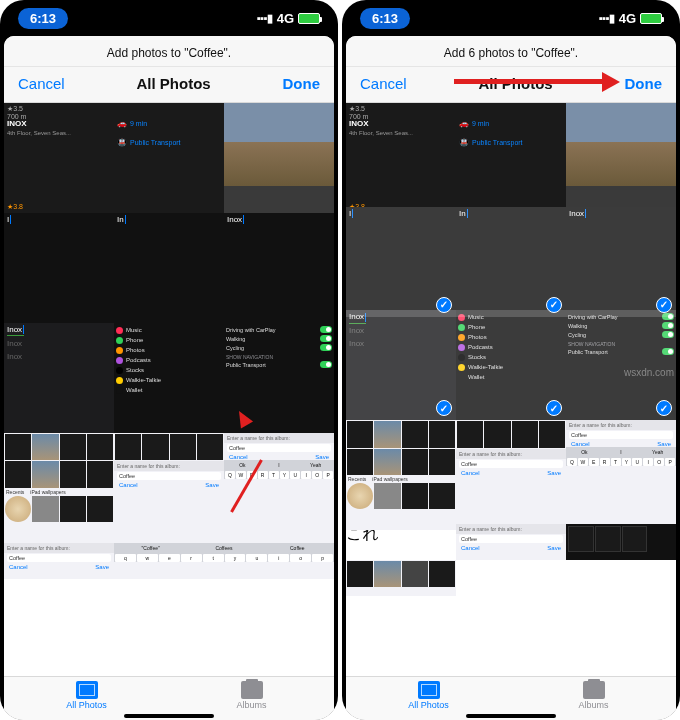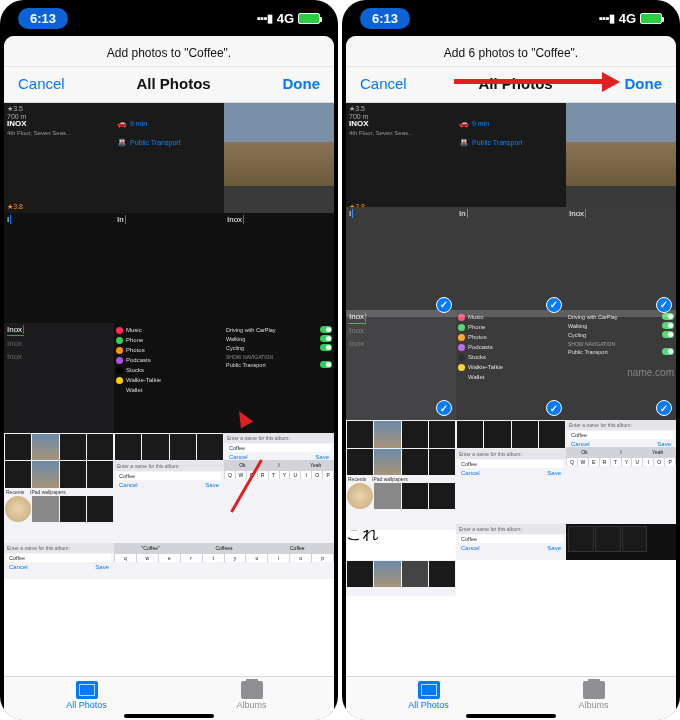--- a/index.html
+++ b/index.html
@@ -73,21 +73,21 @@
     .tab.inactive .tab-icon::before { content: ""; position: absolute; top: -2px; left: 5px; right: 5px; height: 2px; background: #8e8e93; border-radius: 1px 1px 0 0; }
     .home-ind { position: absolute; bottom: 2px; left: 50%; transform: translateX(-50%); width: 90px; height: 4px; background: #000; border-radius: 2px; }
     .watermark { position: absolute; right: 6px; bottom: 342px; color: #888; font-size: 10px; z-index: 10; }
     .arrow-red { position: absolute; width: 0; height: 0; z-index: 5; }
     .arrow-shaft { position: absolute; background: #e02020; z-index: 4; }
   </style>
 </head>
 <body>
 
 <div class="container">
-  <span class="watermark">name.com</span>
+  <span class="watermark">wsxdn.com</span>
 
   <div class="phone">
     <div class="status-bar">
       <div class="time-pill">6:13</div>
       <div class="status-right">
         <span class="signal">▪▪▪▮</span>
         <span>4G</span>
         <span class="battery"></span>
       </div>
     </div>

